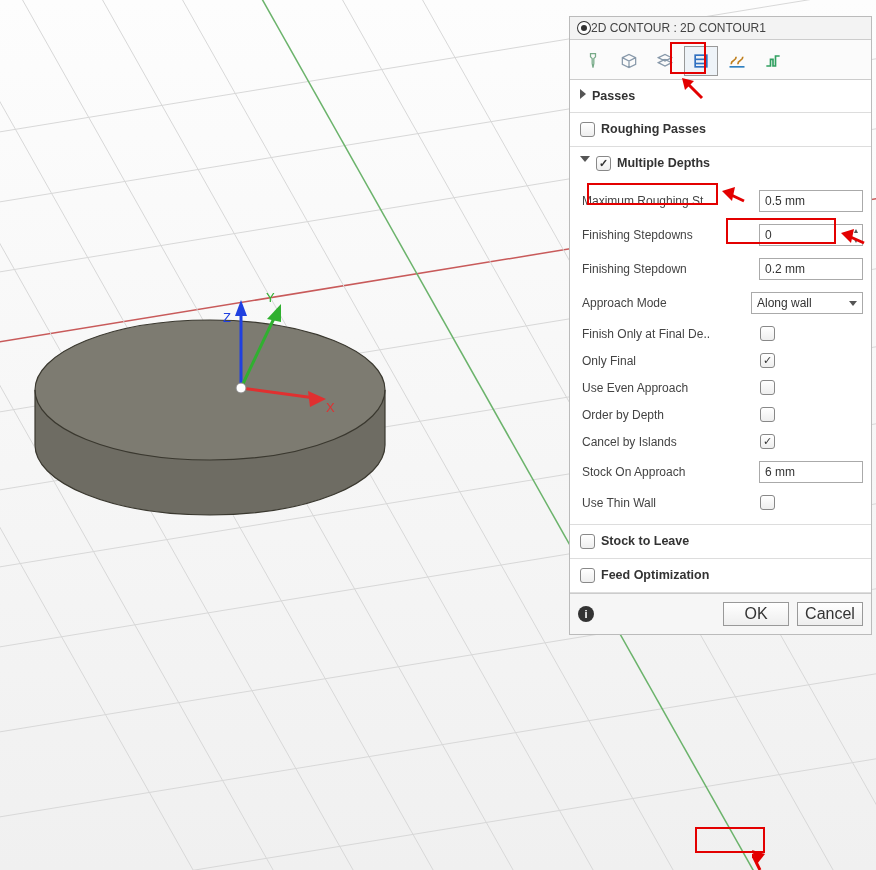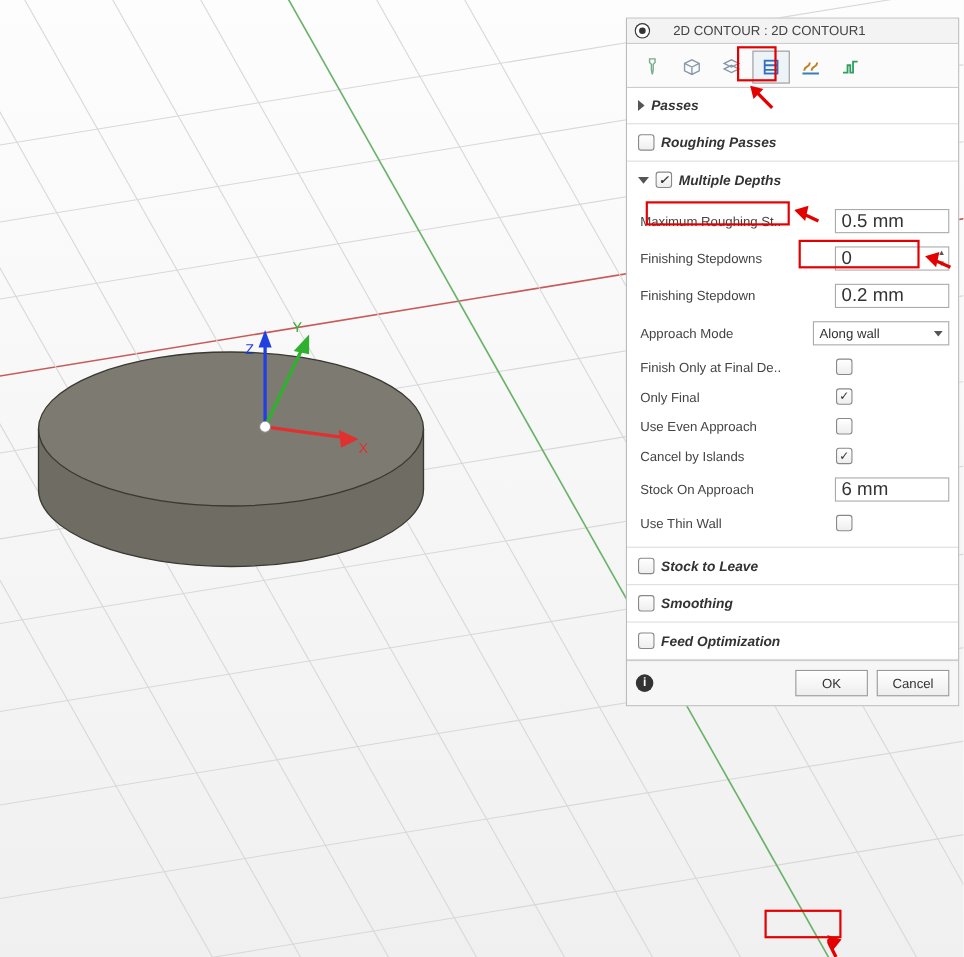--- a/index.html
+++ b/index.html
@@ -29,66 +29,66 @@
 .axis-origin { fill: #ffffff; stroke: #888; stroke-width: 1; }
 
 
 .panel {
   position: absolute; right: 4px; top: 16px; width: 303px;
   background: #ffffff; border: 1px solid #bbb;
   font-size: 12px; color: #333;
 }
 .panel-title {
   background: #f3f3f3; border-bottom: 1px solid #ccc;
-  padding: 4px 8px; display: flex; align-items: center; gap: 22px;
+  padding: 4px 8px; display: flex; align-items: center; gap: 1px;
   font-size: 12px; color: #444;
 }
 .panel-title .bullet { width: 12px; height: 12px; border-radius: 50%; background: #333; display: inline-block; border: 3px solid #fff; box-shadow: 0 0 0 1px #333; }
 .tab-strip {
   display: flex; gap: 0; padding: 6px 6px 3px; background: #fbfbfb; border-bottom: 1px solid #ccc;
 }
 .tab-btn {
   width: 34px; height: 30px; border: 1px solid transparent; background: transparent;
   display: flex; align-items: center; justify-content: center; cursor: pointer;
   margin-right: 2px;
 }
 .tab-btn svg { width: 20px; height: 20px; }
 .tab-btn.active { border: 1px solid #999; background: #eef3f8; }
 
 .section {
   border-bottom: 1px solid #ddd;
 }
 .section-header {
-  display: flex; align-items: center; gap: 6px; padding: 9px 10px;
-  font-weight: bold; font-size: 12.5px; cursor: pointer; color: #333; font-style: italic;
+  display: flex; gap: 6px; padding: 9px 10px;
+  font-weight: bold; font-size: 12.5px; cursor: pointer; color: #333;
 }
 .section-header .tri {
   width: 0; height: 0; display: inline-block;
 }
 .tri.right { border-top: 5px solid transparent; border-bottom: 5px solid transparent; border-left: 6px solid #555; }
 .tri.down  { border-left: 5px solid transparent; border-right: 5px solid transparent; border-top: 6px solid #555; }
 .section-header .cbx { width: 15px; height: 15px; border: 1px solid #888; border-radius: 3px; background: linear-gradient(#fff,#eee); display: inline-flex; align-items:center; justify-content:center; font-size:11px; color:#333;}
 .section-body { padding: 4px 6px 8px 10px; }
 .row { display: flex; align-items: center; justify-content: flex-end; padding: 6px 2px; font-size: 12px; color: #444; }
 .row label { flex: 1; padding-right: 6px; white-space: nowrap; overflow: hidden; text-overflow: ellipsis; }
 .input-text {
   width: 104px; height: 22px; border: 1px solid #aaa; padding: 2px 5px;
-  font-size: 17px; background: #fff; color: #333;
+  font-size: 12px; background: #fff; color: #333;
 }
 .spinner { position: relative; }
 .spinner .spn-btns {
   position: absolute; right: 1px; top: 1px; width: 12px; height: 20px;
   display: flex; flex-direction: column;
 }
 .spinner .spn-btns span {
   flex: 1; display: flex; align-items: center; justify-content: center;
   font-size: 7px; color: #555; line-height: 1;
 }
 .select {
-  width: 124px; height: 22px; border: 1px solid #aaa; padding: 2px 5px;
+  width: 112px; height: 22px; border: 1px solid #aaa; padding: 2px 5px;
   font-size: 12px; background: #fff; color: #333; display:flex; align-items:center; justify-content:space-between;
 }
 .select .caret { border-left:4px solid transparent; border-right:4px solid transparent; border-top:5px solid #555; }
 .chk {
   width: 15px; height: 15px; border: 1px solid #888; border-radius: 3px;
   background: linear-gradient(#fff,#eee); display: inline-flex; align-items: center; justify-content: center;
   font-size: 11px; color: #333; margin-right: 88px;
 }
 .chk.checked::after { content: "✓"; }
 
@@ -96,21 +96,21 @@
   display: flex; align-items: center; justify-content: flex-end; gap: 8px;
   padding: 8px; background: #f6f6f6; border-top: 1px solid #ccc;
 }
 .footer .info {
   margin-right: auto; width: 16px; height: 16px; border-radius: 50%;
   background: #333; color: #fff; font-weight: bold; font-size: 11px;
   display: flex; align-items: center; justify-content: center;
 }
 .btn {
   min-width: 66px; height: 24px; border: 1px solid #999; background: linear-gradient(#fff,#eee);
-  font-size: 12px; cursor: pointer; color: #333;
+  font-size: 16px; cursor: pointer; color: #333;
 }
 
 
 .hl { position: absolute; border: 2.5px solid #e30000; pointer-events: none; }
 .arrow-ann { position: absolute; width: 28px; height: 28px; pointer-events: none; }
 .arrow-ann svg polygon { fill: #e30000; }
 .arrow-ann svg line { stroke: #e30000; stroke-width: 3; }
 
 </style>
 </head>
@@ -266,20 +266,24 @@
       </div>
       <div class="row">
         <label>Only Final</label>
         <span class="chk checked"></span>
       </div>
       <div class="row">
         <label>Use Even Approach</label>
         <span class="chk"></span>
       </div>
       <div class="row">
+        <label>Order by Depth</label>
+        <span class="chk"></span>
+      </div>
+      <div class="row">
         <label>Cancel by Islands</label>
         <span class="chk checked"></span>
       </div>
       <div class="row">
         <label>Stock On Approach</label>
         <input class="input-text" value="6 mm" style="">
       </div>
       <div class="row">
         <label>Use Thin Wall</label>
         <span class="chk"></span>
@@ -287,26 +291,20 @@
     </div>
   </div>
 
   <div class="section">
     <div class="section-header">
       <span class="cbx"></span>
       <span>Stock to Leave</span>
     </div>
   </div>
 
-  <div class="section">
-    <div class="section-header">
-      <span class="cbx"></span>
-      <span>Smoothing</span>
-    </div>
-  </div>
 
   <div class="section">
     <div class="section-header">
       <span class="cbx"></span>
       <span>Feed Optimization</span>
     </div>
   </div>
 
   <div class="footer">
     <div class="info">i</div>

